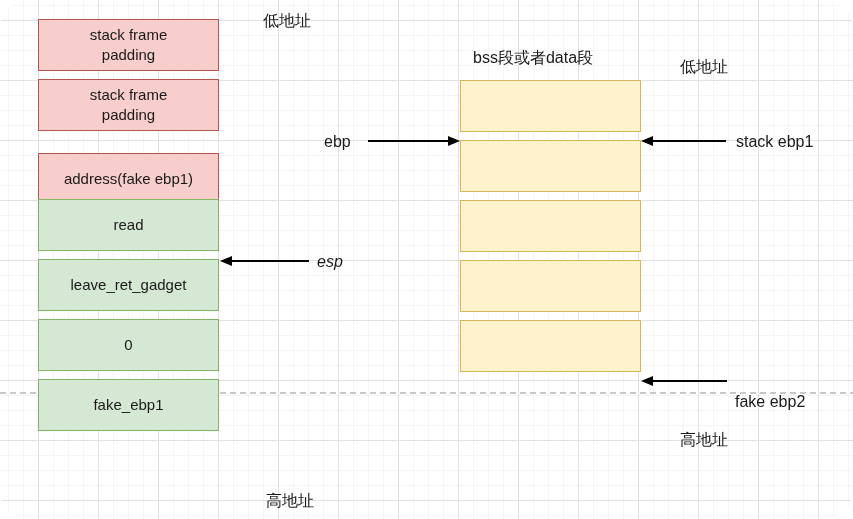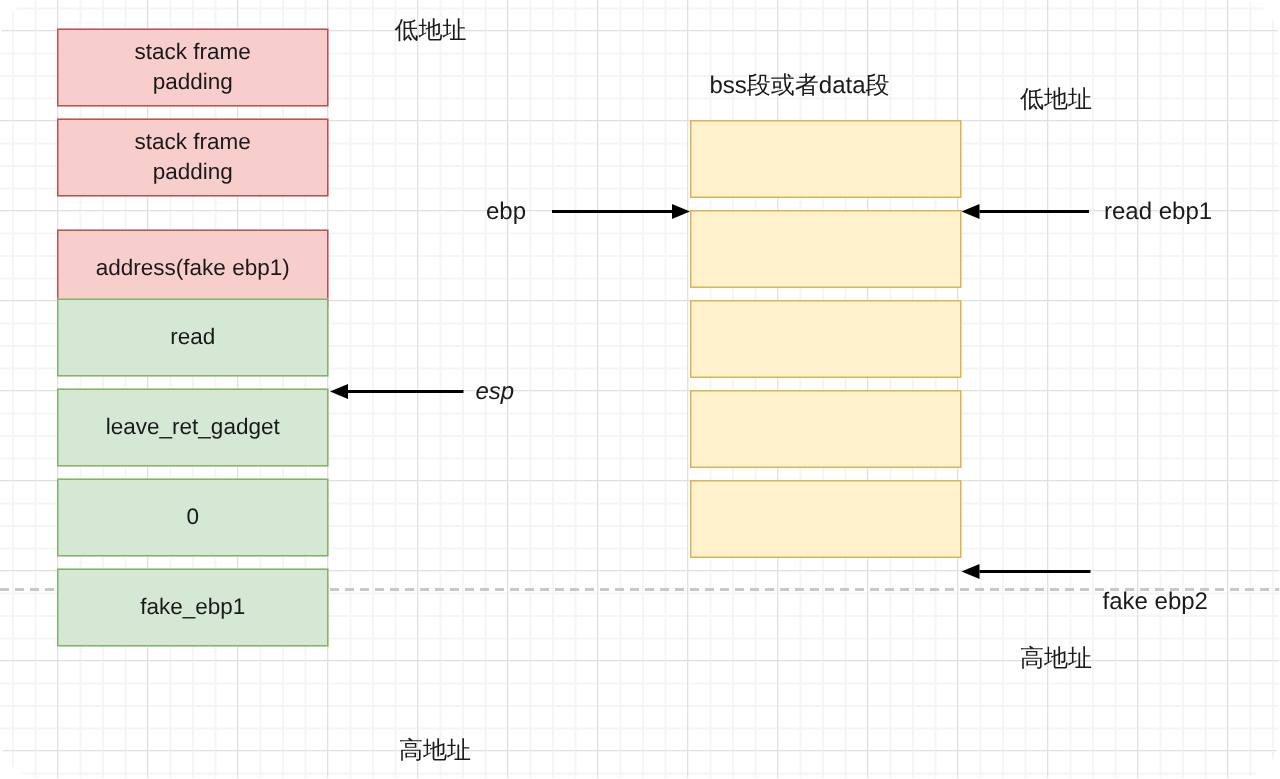--- a/index.html
+++ b/index.html
@@ -131,19 +131,19 @@
   <div class="label" style="left:324px; top:132px;">ebp</div>
   <div class="arrow-line" style="left:368px; top:140px; width:82px;"></div>
   <div class="arrow-head point-right" style="left:448px; top:136px;"></div>
 
   <div class="arrow-head point-left" style="left:220px; top:256px;"></div>
   <div class="arrow-line" style="left:232px; top:260px; width:77px;"></div>
   <div class="label" style="left:317px; top:252px;font-style:italic;">esp</div>
 
   <div class="arrow-head point-left" style="left:641px; top:136px;"></div>
   <div class="arrow-line" style="left:653px; top:140px; width:73px;"></div>
-  <div class="label" style="left:736px; top:132px;">read ebp1</div>
+  <div class="label" style="left:736px; top:132px;">stack ebp1</div>
 
   <div class="arrow-head point-left" style="left:641px; top:376px;"></div>
   <div class="arrow-line" style="left:653px; top:380px; width:74px;"></div>
   <div class="label" style="left:735px; top:392px;">fake ebp2</div>
 
 </div>
 
 </body></html>

